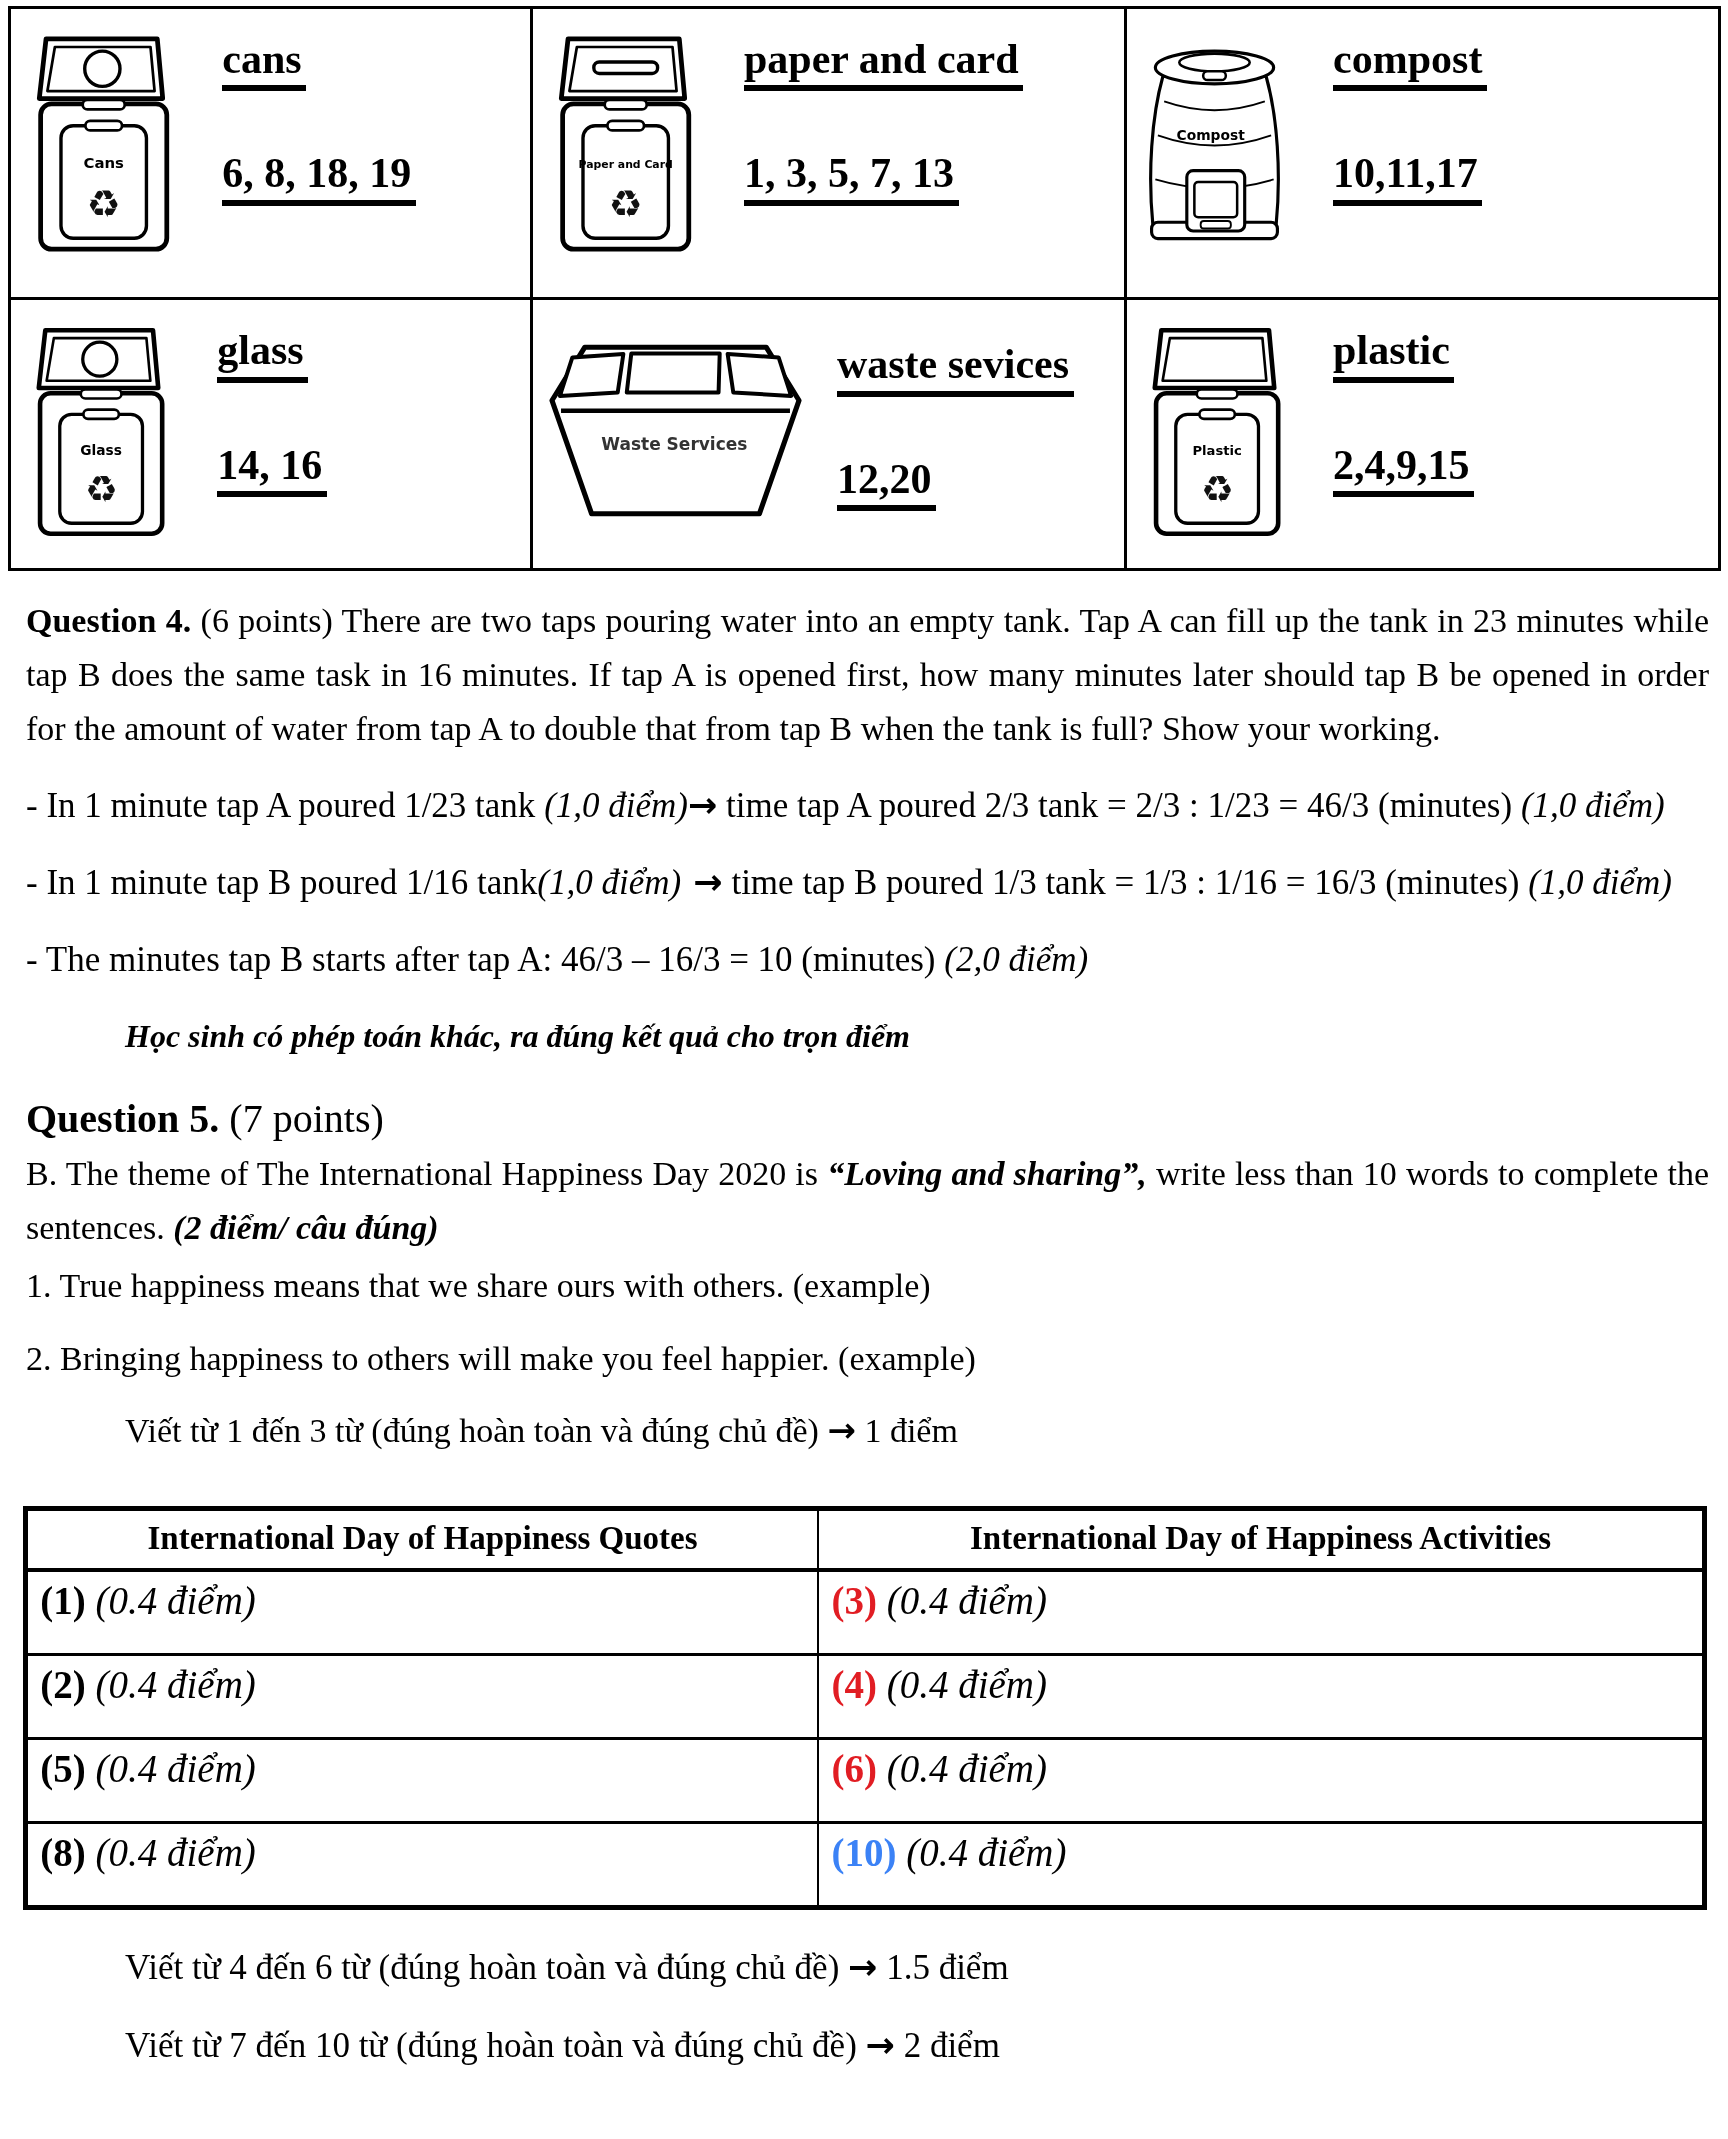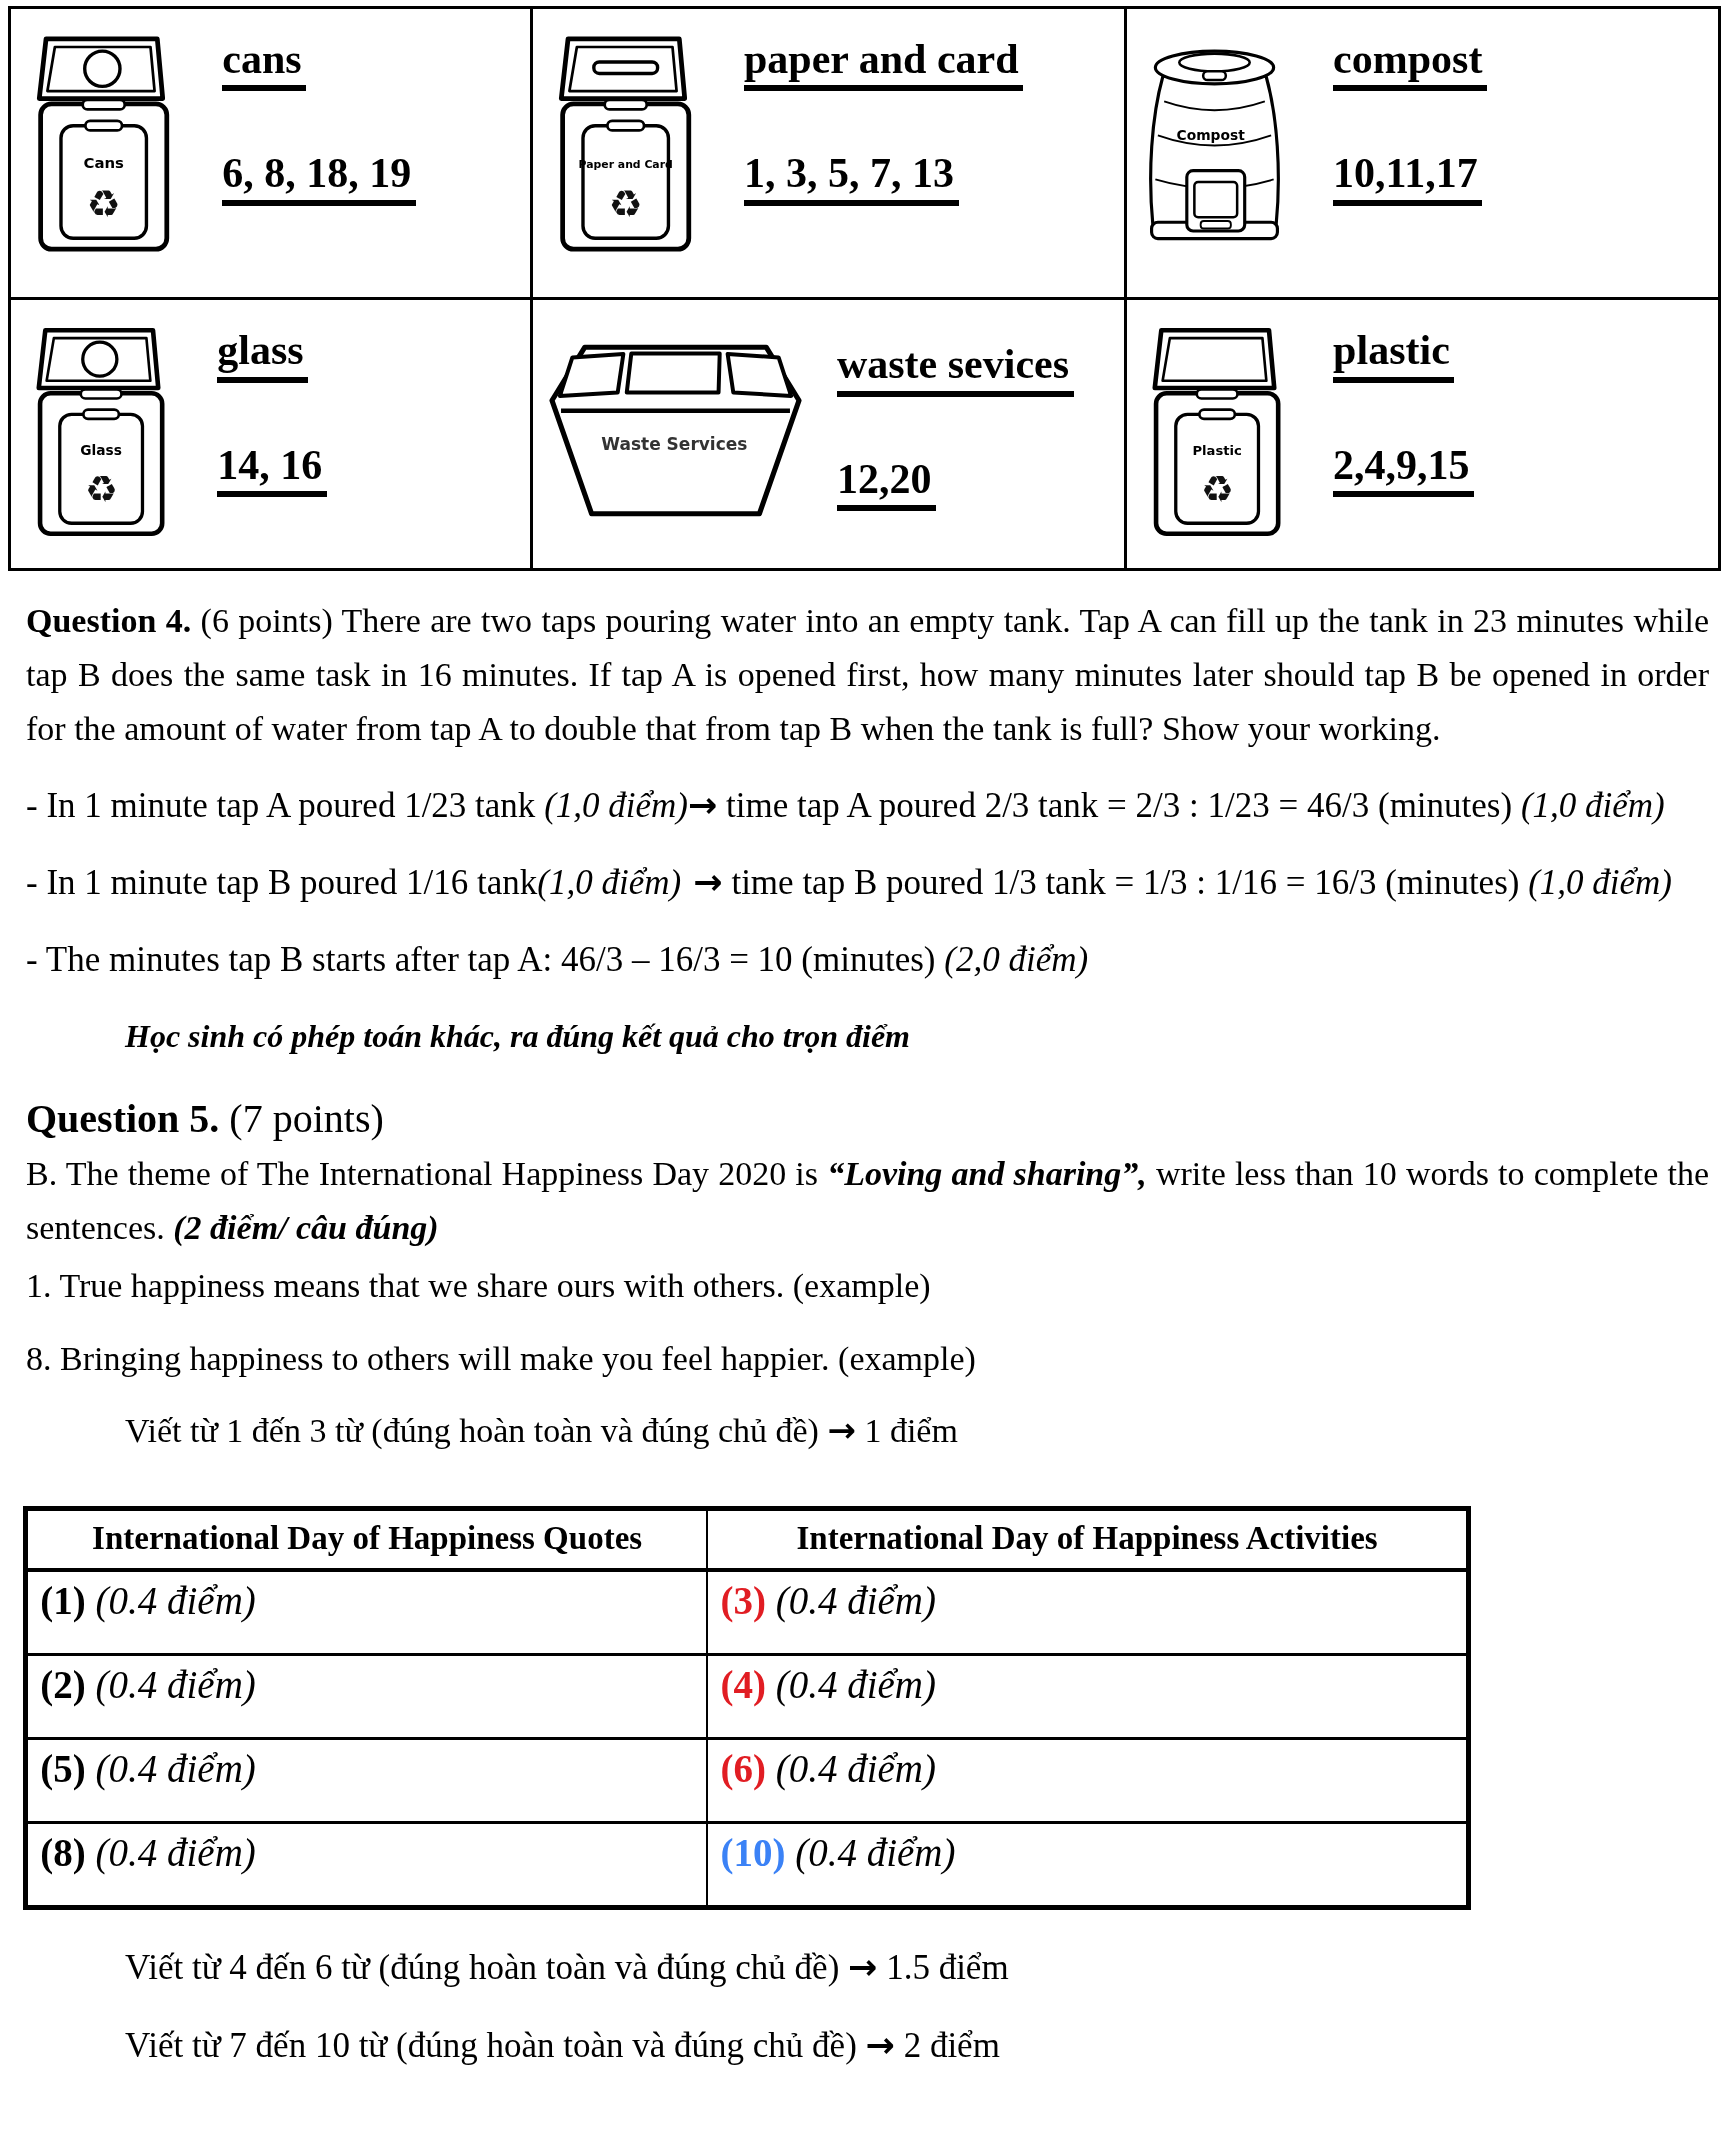--- a/index.html
+++ b/index.html
@@ -27,21 +27,21 @@
   .work{margin:21.6px 20px 0 26px;font-size:35px;line-height:1.58;text-align:justify;}
   .mark{font-style:italic;}
   .arw{font-weight:bold;font-family:"DejaVu Sans","Liberation Sans",sans-serif;}
   .note{margin:31px 0 0 125px;font-size:32px;font-weight:bold;font-style:italic;}
   .q5head{margin:40px 20px 0 26px;font-size:40px;}
   .bolditalic{font-weight:bold;font-style:italic;}
   .item{margin:23px 20px 0 26px;font-size:34px;}
   .item2{margin-top:35px;}
   .indent-note{margin:32px 0 0 125px;font-size:34px;}
   
-  table.htable{border-collapse:collapse;border:5.4px solid #000;width:1448px;margin:56px 0 0 23px;table-layout:fixed;}
+  table.htable{border-collapse:collapse;border:5.4px solid #000;width:1684px;margin:56px 0 0 23px;table-layout:fixed;}
   table.htable th{
     border-bottom:4.6px solid #000;border-left:2.3px solid #000;
     font-size:33px;padding:9.3px 0 10.8px;text-align:center;font-weight:bold;
   }
   table.htable td{
     border-top:3.9px solid #000;border-left:2.3px solid #000;
     height:75px;vertical-align:top;padding:6.2px 0 0 12.3px;font-size:39px;
   }
   table.htable th:first-child,table.htable td:first-child{border-left:none;width:47%;}
   .cellnum{font-weight:bold;}
@@ -192,21 +192,21 @@
 
 <p class="work"><span> - The minutes tap B starts after tap A: 46/3 – 16/3 = 10 (minutes) </span><span class="mark">(2,0 điểm)</span></p>
 
 <p class="note">Học sinh có phép toán khác, ra đúng kết quả cho trọn điểm</p>
 
 <p class="q5head"><b>Question 5.</b><span> (7 points)</span></p>
 
 <p class="para" style="margin-top:4.6px;"><span>B. The theme of The International Happiness Day 2020 is </span><span class="bolditalic">“Loving and sharing”,</span><span> write less than 10 words to complete the sentences. </span><span class="bolditalic">(2 điểm/ câu đúng)</span></p>
 
 <p class="item" style="margin-top:10.8px;">1. True happiness means that we share ours with others. (example)</p>
-<p class="item item2">8. Bringing happiness to others will make you feel happier. (example)</p>
+<p class="item item2">2. Bringing happiness to others will make you feel happier. (example)</p>
 
 <p class="indent-note"><span>Viết từ 1 đến 3 từ (đúng hoàn toàn và đúng chủ đề) </span><span class="arw">→</span><span> 1 điểm</span></p>
 
 <table class="htable">
   <tbody>
       <tr>
     <th>International Day of Happiness Quotes</th>
     <th>International Day of Happiness Activities</th>
   </tr>
   <tr>

